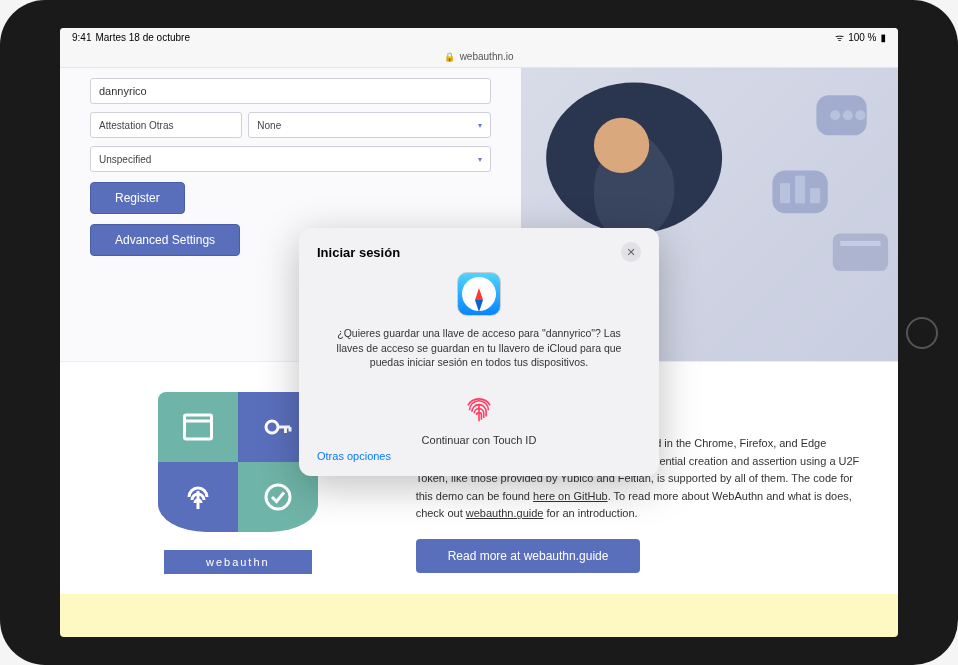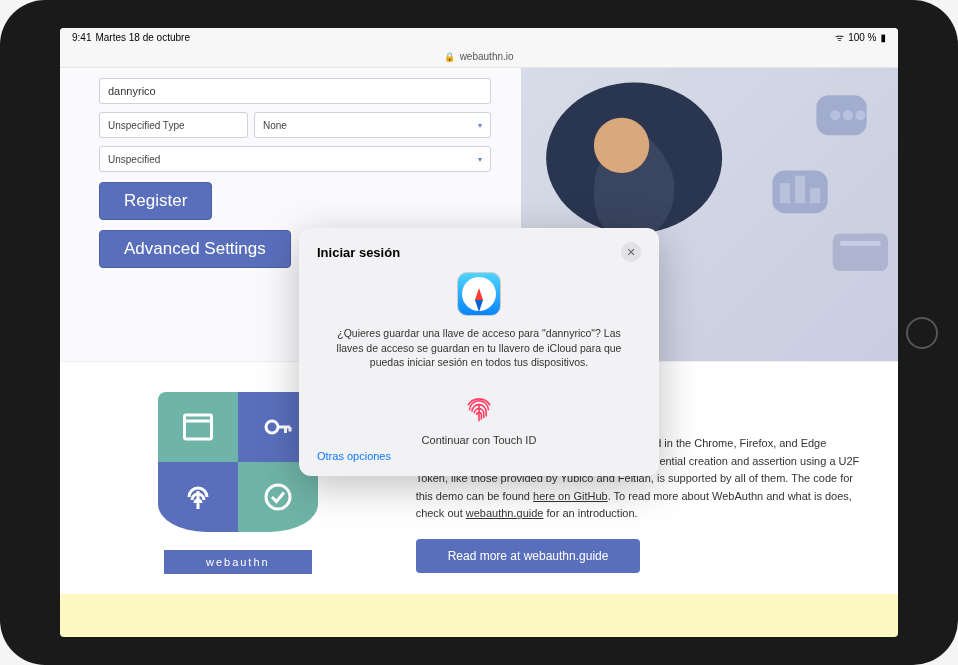--- a/index.html
+++ b/index.html
@@ -70,21 +70,21 @@
       height: calc(100% - 40px);
       overflow: hidden;
     }
     .top-section {
       display: flex;
       background: #fafafc;
       border-bottom: 1px solid #eee;
     }
     .form-area {
       flex: 0 0 55%;
-      padding: 10px 30px 20px 39px;
+      padding: 10px 30px 20px 30px;
     }
     .form-input {
       width: 100%;
       height: 26px;
       border: 1px solid #d0d0da;
       border-radius: 3px;
       padding: 0 8px;
       font-size: 11px;
       background: #fff;
       color: #333;
@@ -117,21 +117,21 @@
       color: #444;
     }
     .caret-icon { color: #6a7fc5; font-size: 8px; }
     .btn-row { display: flex; gap: 12px; margin-top: 10px; }
     .btn {
       background: #5a6fbc;
       color: #fff;
       border: 1px solid #4a5ea5;
       border-radius: 4px;
       padding: 8px 24px;
-      font-size: 17px;
+      font-size: 12px;
       cursor: pointer;
     }
     .btn.advanced { margin-top: 10px; }
     .hero-area {
       flex: 1;
       background: linear-gradient(135deg, #d8dce8 0%, #c8cde0 100%);
       position: relative;
     }
     .bottom-section {
       display: flex;
@@ -306,21 +306,21 @@
       <span class="lock-icon">🔒</span>
       <span>webauthn.io</span>
     </div>
 
     <div class="page-content">
 
       <div class="top-section">
         <div class="form-area">
           <input class="form-input" value="dannyrico" style="">
           <div class="form-row">
-            <div class="label-box">Unspecified Type</div>
+            <div class="label-box">Attestation Otras</div>
             <div class="select-box">
               <span>None</span>
               <span class="caret-icon">▾</span>
             </div>
           </div>
           <div class="form-row">
             <div class="select-box">
               <span>Unspecified</span>
               <span class="caret-icon">▾</span>
             </div>

